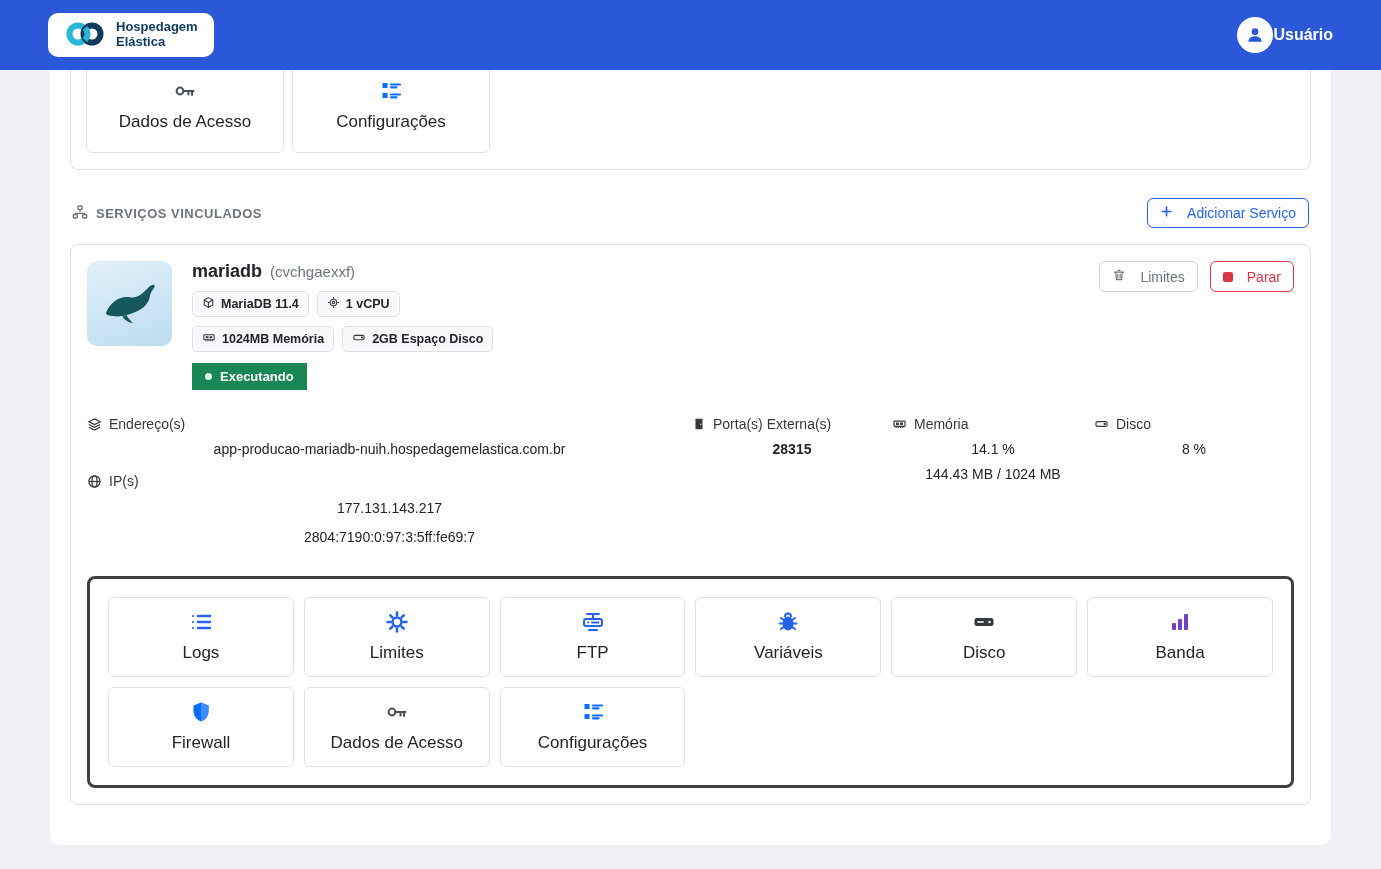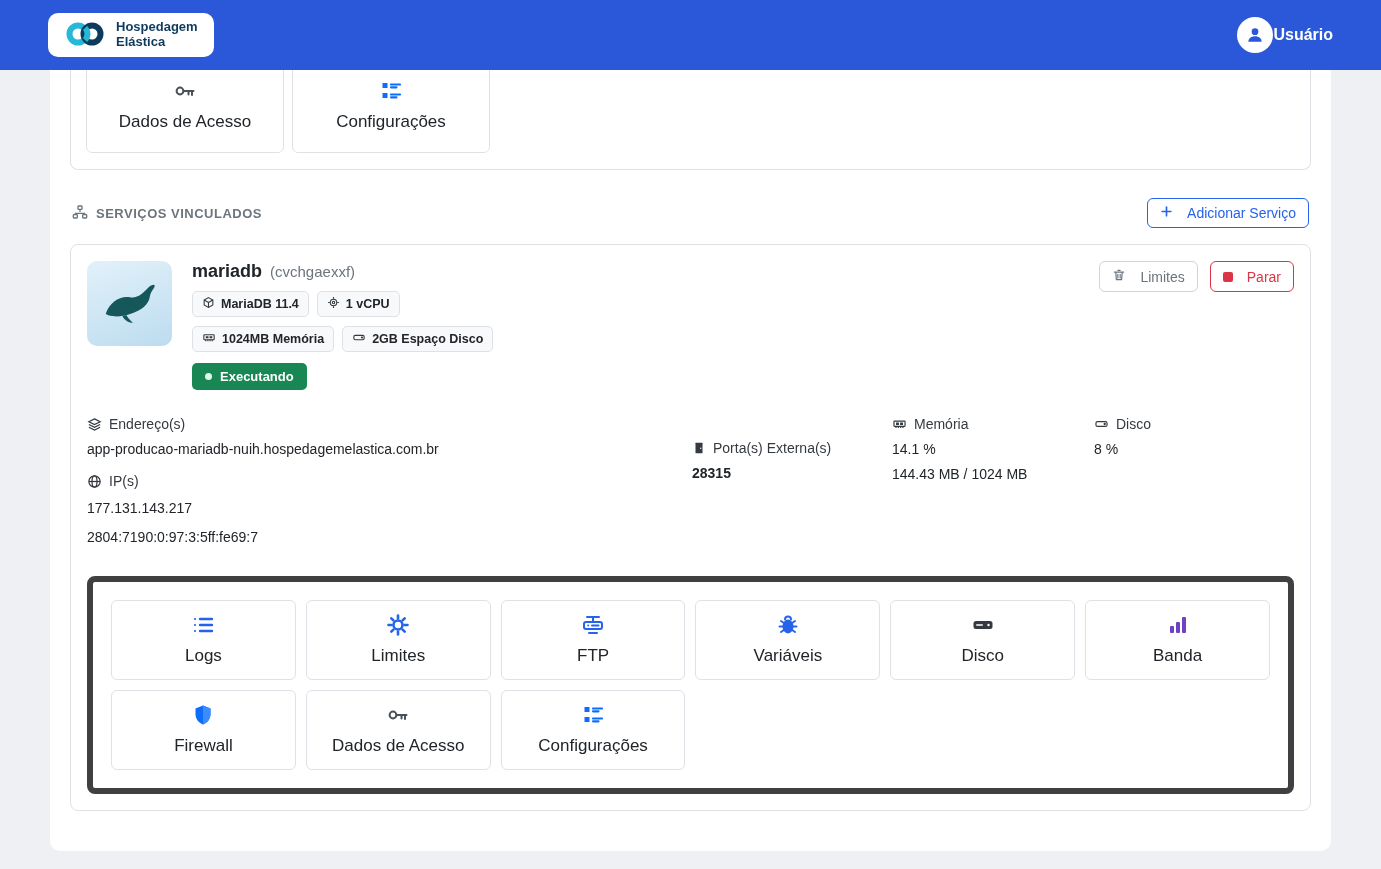--- a/index.html
+++ b/index.html
@@ -41,38 +41,38 @@
   .svc-header{display:flex; gap:20px;}
   .svc-logo{width:85px; height:85px; border-radius:10px; flex:0 0 85px;
     background:linear-gradient(160deg,#e2f1fa,#bcdcef); display:flex; align-items:center; justify-content:center;}
   .svc-title-row{display:flex; align-items:baseline; gap:8px;}
   .svc-name{font-size:18px; font-weight:bold;}
   .svc-code{font-size:15px; color:var(--text_gray,#6c757d);}
   .badge-row{display:flex; gap:8px; margin-top:9px;align-items:center;}
   .badge{display:inline-flex; align-items:center; gap:6px; background:#f8f9fa; border:1px solid var(--border,#dee2e6);
     border-radius:5px; padding:4px 9px; font-size:12.5px; font-weight:bold; color:var(--text_dark,#212529);}
   .status-badge{display:inline-flex; align-items:center; gap:8px; background:var(--success,#198754); color:#fff;
-    border-radius:5px; padding:6px 13px; font-size:13px; font-weight:bold; margin-top:11px;}
+    border-radius:0; padding:6px 13px; font-size:13px; font-weight:bold; margin-top:11px;}
   .status-dot{width:7px; height:7px; border-radius:50%; background:#dff7e8;}
   .svc-actions{margin-left:auto; display:flex; gap:12px; align-self:flex-start;}
   .stop-square{width:10px; height:10px; background:var(--danger,#dc3545); border-radius:2px; display:inline-block;}
   
-  .stats{display:flex; margin-top:26px;}
+  .stats{display:flex; margin-top:26px;text-align:center;}
   .stat-label{display:flex; align-items:center; gap:7px; font-size:14px; color:#343a40;}
   .stat-value{margin-top:9px; font-size:14px;}
   .stat-address{width:605px;}
-  .stat-port{width:200px;margin-top:24px;}
+  .stat-port{width:200px;}
   .stat-cpu{width:100px;}
   .stat-mem{width:202px;}
   .stat-disk{flex:1;}
   .addr-value{margin:9px 0 16px;}
   .ip-line{margin-top:9px; line-height:1.45;}
   .port-value{font-weight:bold;}
   
-  .tiles-box{margin-top:28px; border:6px solid #404040; border-radius:8px; padding:18px;
+  .tiles-box{margin-top:28px; border:3px solid #404040; border-radius:8px; padding:18px;
     display:grid; grid-template-columns:repeat(6,1fr); gap:10px;}
   .tile{background:#fff; border:1px solid var(--border,#dee2e6); border-radius:6px; height:80px;
     display:flex; flex-direction:column; align-items:center; justify-content:center; gap:9px; cursor:pointer;}
   .tlabel{font-size:17px; color:var(--text_dark,#212529);}
   .ticon{display:flex; align-items:center; justify-content:center; height:24px;}
   .licon{display:flex; align-items:center;}
 </style>
 </head>
 <body>
 

